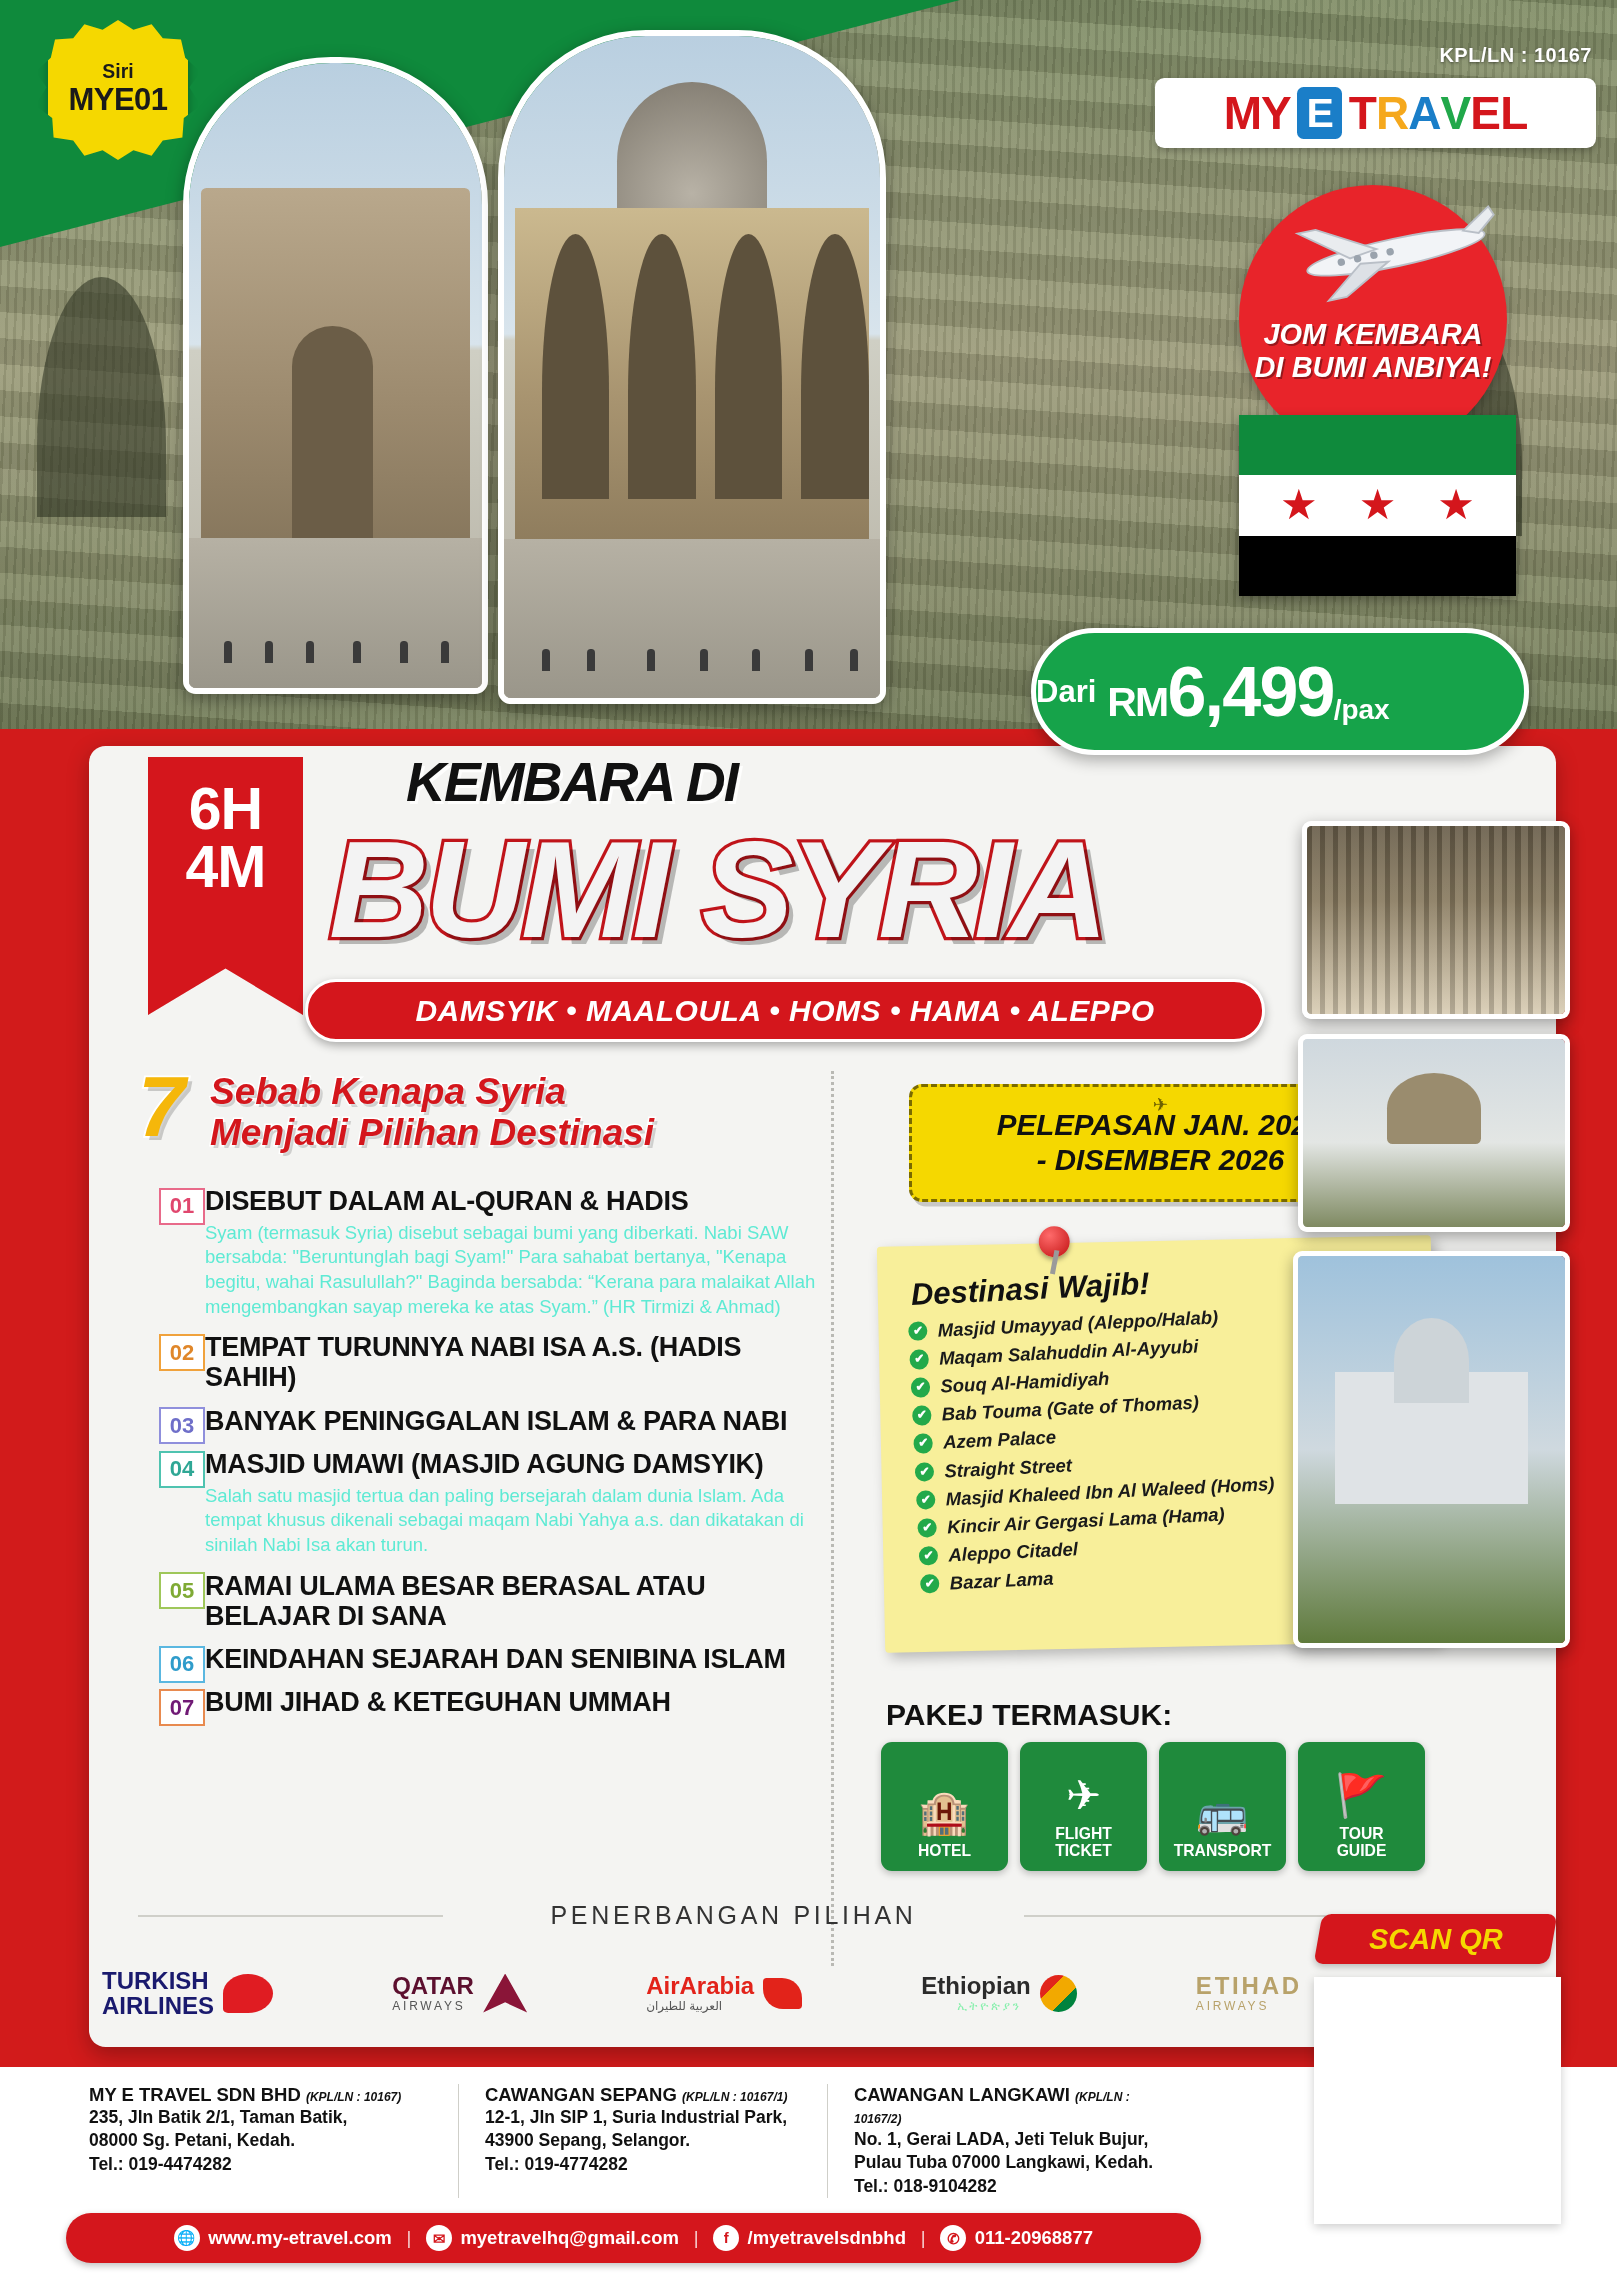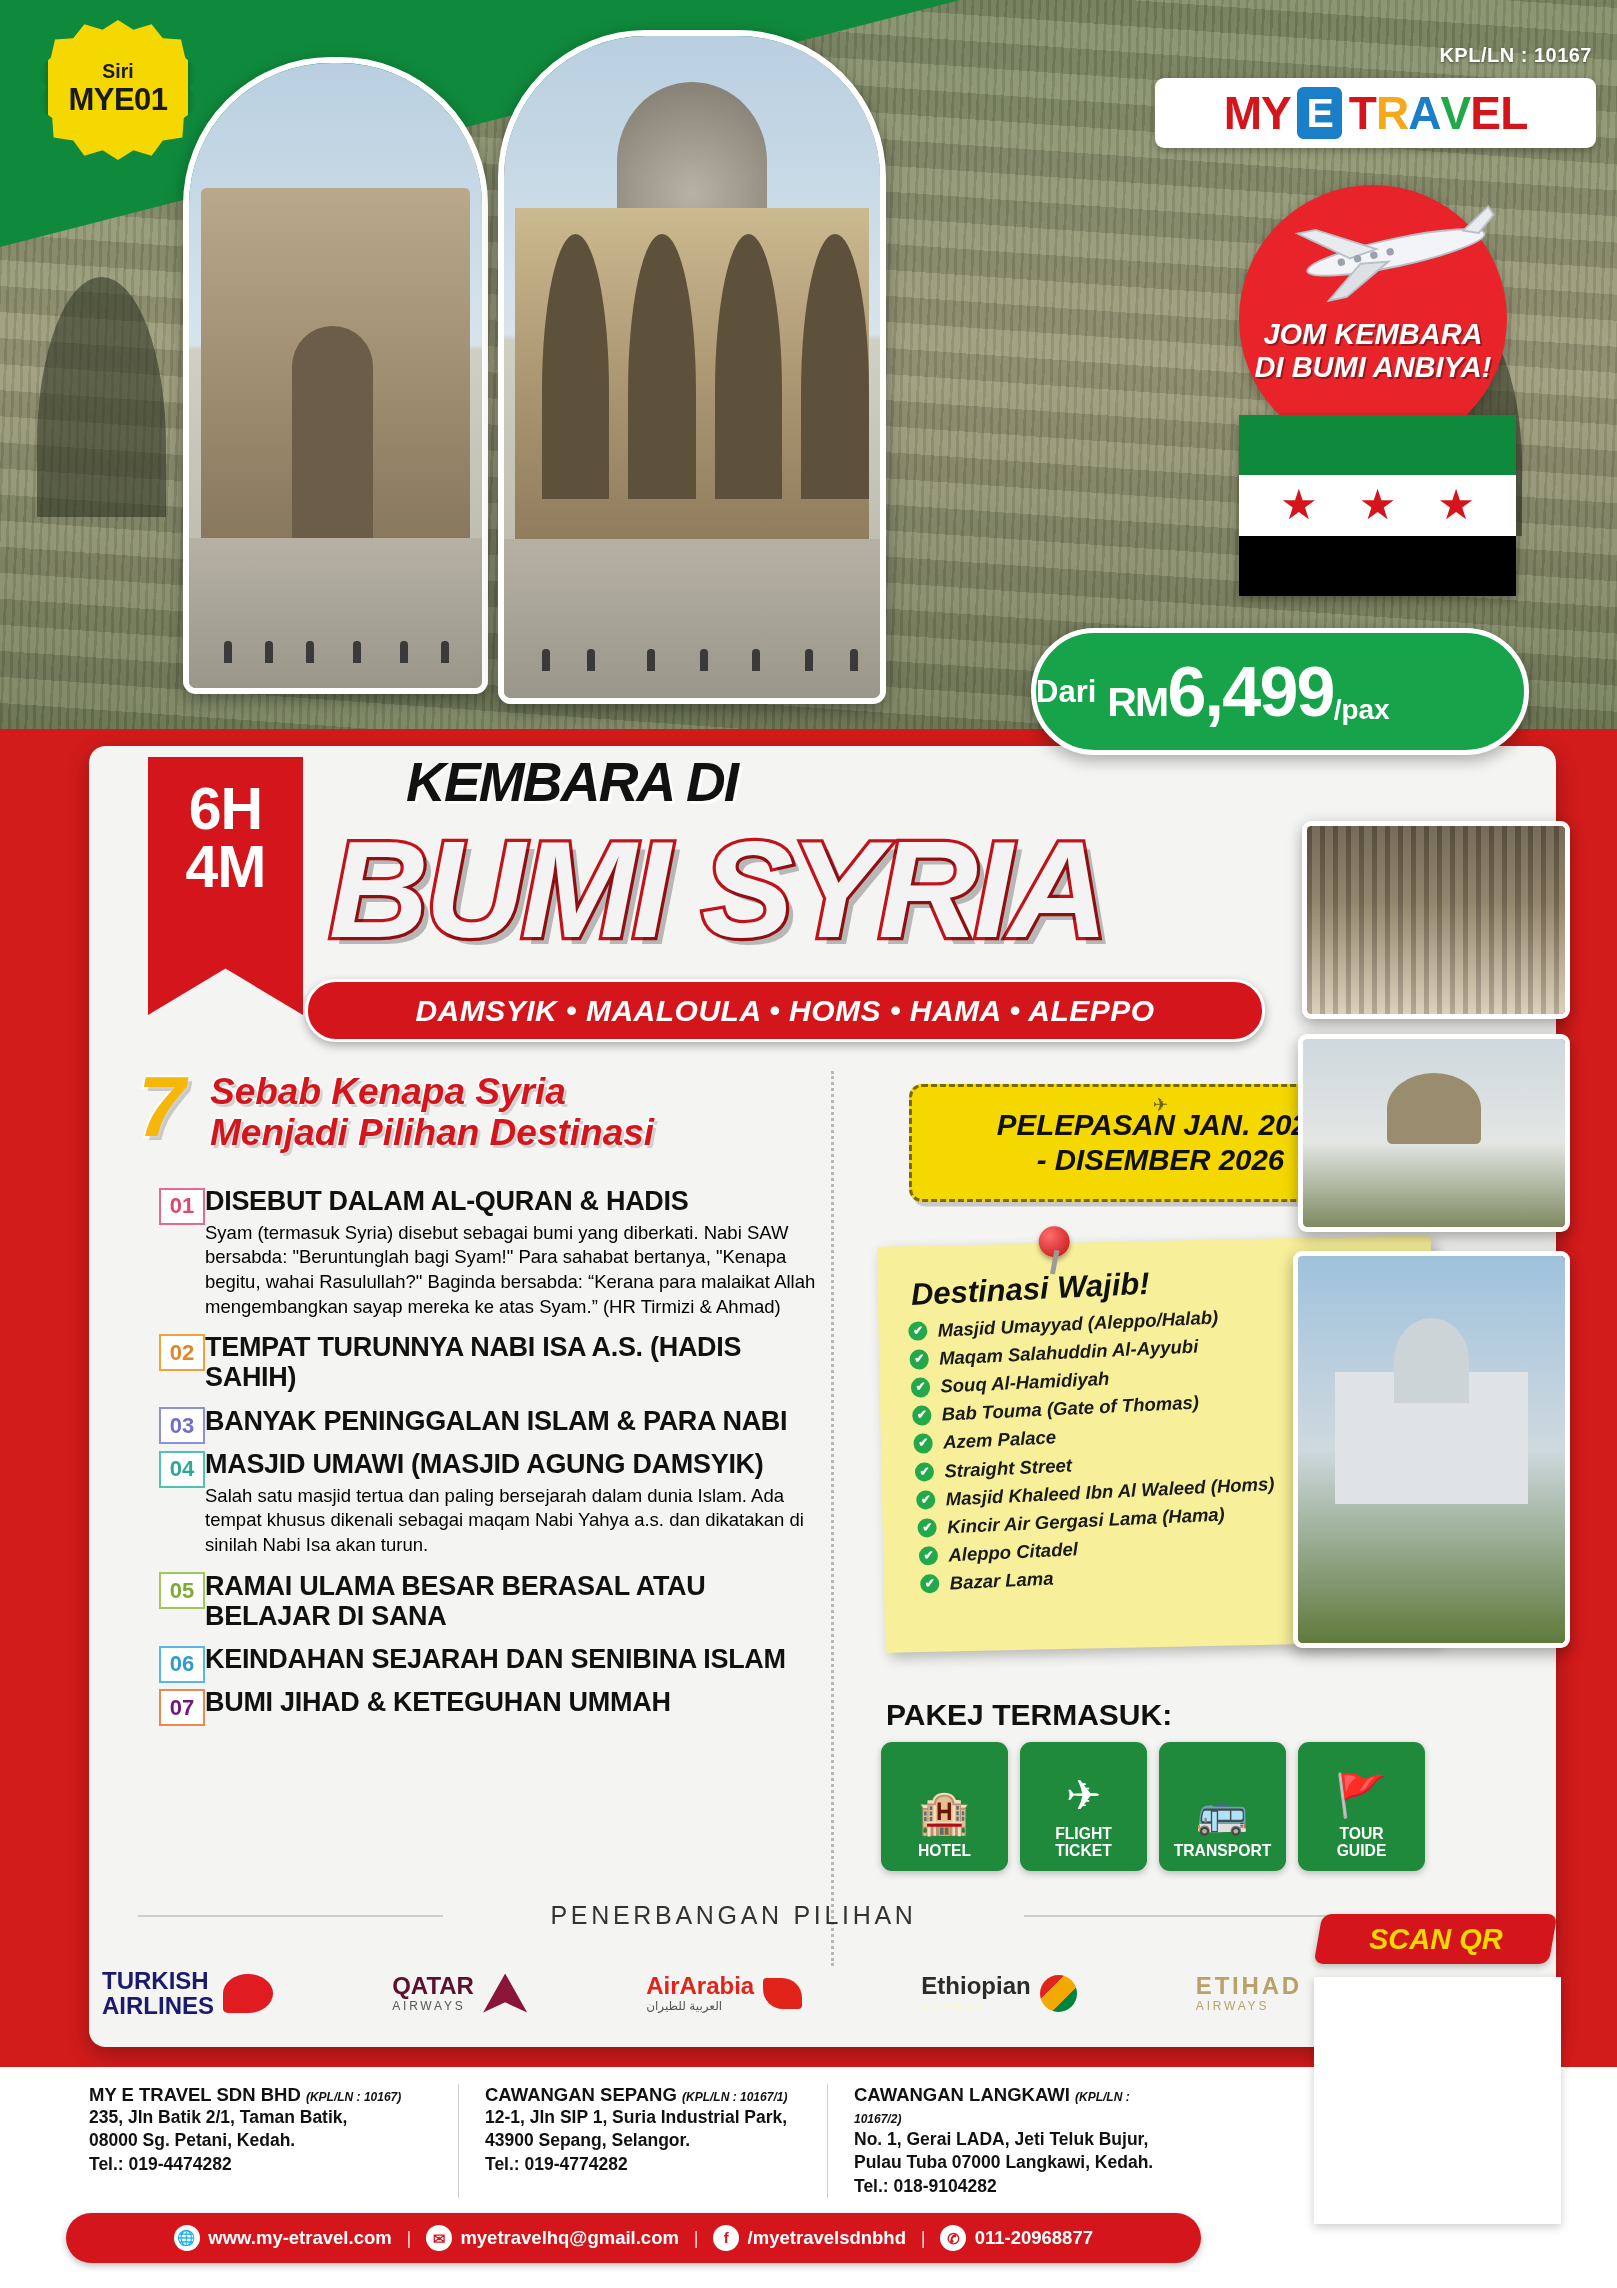--- a/index.html
+++ b/index.html
@@ -230,21 +230,21 @@
     font-size: 22px; font-weight: bold; margin-left: 30px;
   }
   .n01 { border-color: #e86a8a; color: #e0476e; }
   .n02 { border-color: #f0a23c; color: #e0872a; }
   .n03 { border-color: #8f8fdc; color: #6f6fc9; }
   .n04 { border-color: #4fc3b0; color: #2fa795; }
   .n05 { border-color: #9fc75a; color: #7faa35; }
   .n06 { border-color: #5ab7e0; color: #2f9ccb; }
   .n07 { border-color: #e88a4f; color: #701a75; }
   .rtitle { font-size: 27px; font-weight: bold; color: #111; line-height: 1.12; letter-spacing: -0.3px; }
-  .rbody { font-size: 18.5px; color: #000000; line-height: 1.33; margin-top: 4.6px; }
+  .rbody { font-size: 18.5px; color: #5eead4; line-height: 1.33; margin-top: 4.6px; }
 
   
   .vdots {
     position: absolute; left: 831px; top: 1071px; width: 0; height: 895px;
     border-left: 3.7px dotted #b9b9b4; z-index: 31;
   }
 
   
   .ticket {
     position: absolute; left: 909px; top: 1084px; width: 503px; height: 118px; z-index: 32;
@@ -608,21 +608,21 @@
     <div class="al">
       <div>
         <div class="nm" style="color:#e2231a;">AirArabia</div>
         <div class="sub">العربية للطيران</div>
       </div>
       <div class="aa-mark"></div>
     </div>
     <div class="al">
       <div>
         <div class="nm" style="color:#2b2b2b;">Ethiopian</div>
-        <div class="sub" style="color:#fef9c3;">ኢትዮጵያን</div>
+        <div class="sub" style="color:#86efac;margin-left:36px;">ኢትዮጵያን</div>
       </div>
       <div class="et-mark"></div>
     </div>
     <div class="al">
       <div>
         <div class="nm" style="color:#b8a26a; letter-spacing:2.8px;">ETIHAD</div>
         <div class="sub" style="color:#b8a26a;">AIRWAYS</div>
       </div>
     </div>
   </div>

